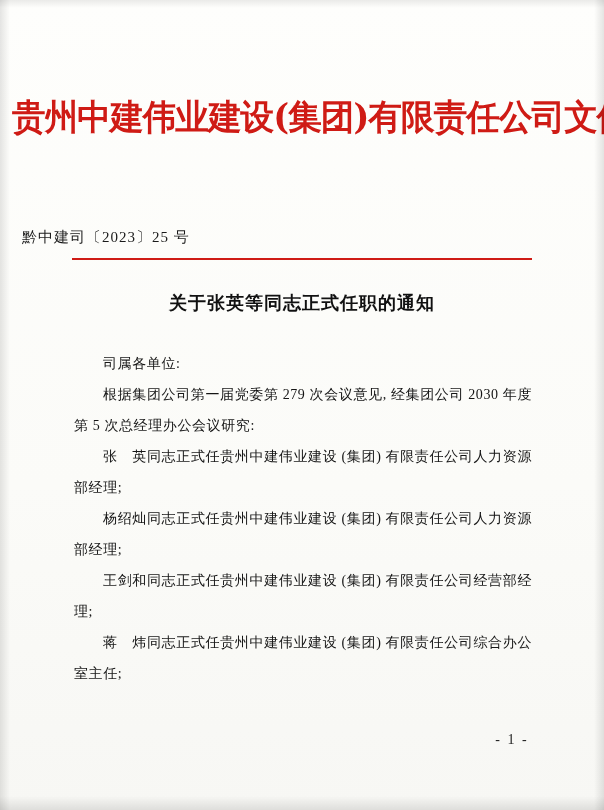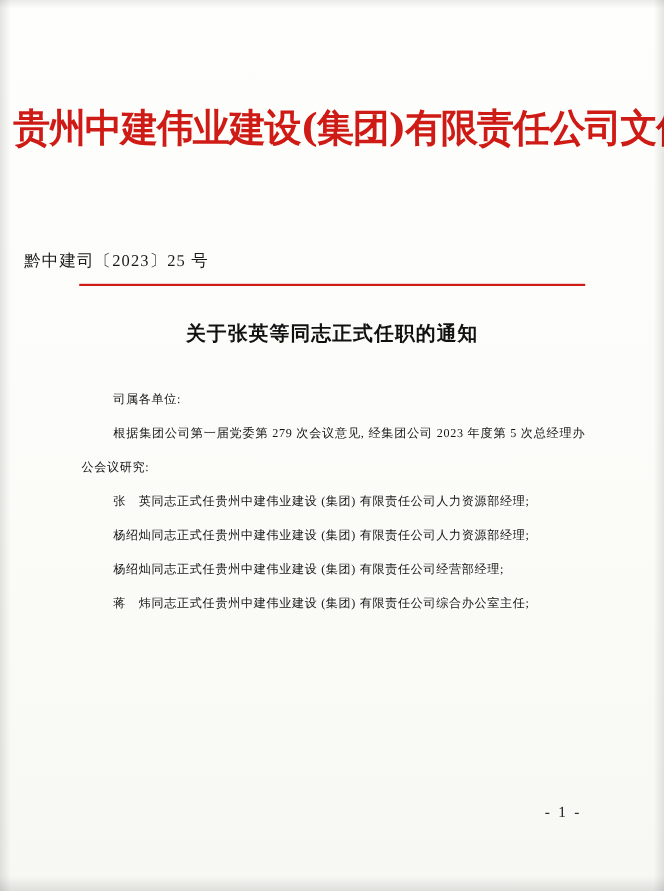--- a/index.html
+++ b/index.html
@@ -78,21 +78,21 @@
     letter-spacing: 1px;
   }
 
   .body-block {
     position: absolute;
     top: 348px;
     left: 74px;
     width: 458px;
   }
   .para {
-    font-size: 11px;
+    font-size: 14px;
     line-height: 31px;
     color: #151515;
     letter-spacing: 0.6px;
     text-align: justify;
     margin: 0 0 0 0;
     white-space: pre-wrap;
   }
   .para.indent {
     text-indent: 29px;
   }
@@ -144,24 +144,24 @@
   <div class="doc-title">贵州中建伟业建设(集团)有限责任公司文件</div>
 
   <div class="doc-number">黔中建司〔2023〕25 号</div>
 
   <div class="red-rule"></div>
 
   <div class="subject">关于张英等同志正式任职的通知</div>
 
   <div class="body-block">
     <p class="para indent">司属各单位:</p>
-    <p class="para indent">根据集团公司第一届党委第 279 次会议意见, 经集团公司 2023 年度第 5 次总经理办公会议研究:</p>
+    <p class="para indent">根据集团公司第一届党委第 279 次会议意见, 经集团公司 2030 年度第 5 次总经理办公会议研究:</p>
     <p class="para indent">张　英同志正式任贵州中建伟业建设 (集团) 有限责任公司人力资源部经理;</p>
     <p class="para indent">杨绍灿同志正式任贵州中建伟业建设 (集团) 有限责任公司人力资源部经理;</p>
-    <p class="para indent">杨绍灿同志正式任贵州中建伟业建设 (集团) 有限责任公司经营部经理;</p>
+    <p class="para indent">王剑和同志正式任贵州中建伟业建设 (集团) 有限责任公司经营部经理;</p>
     <p class="para indent">蒋　炜同志正式任贵州中建伟业建设 (集团) 有限责任公司综合办公室主任;</p>
   </div>
 
   <div class="page-number">- 1 -</div>
 
   <div class="edge-shadow-left"></div>
   <div class="edge-shadow-right"></div>
   <div class="edge-shadow-top"></div>
   <div class="edge-shadow-bottom"></div>
 </div>

